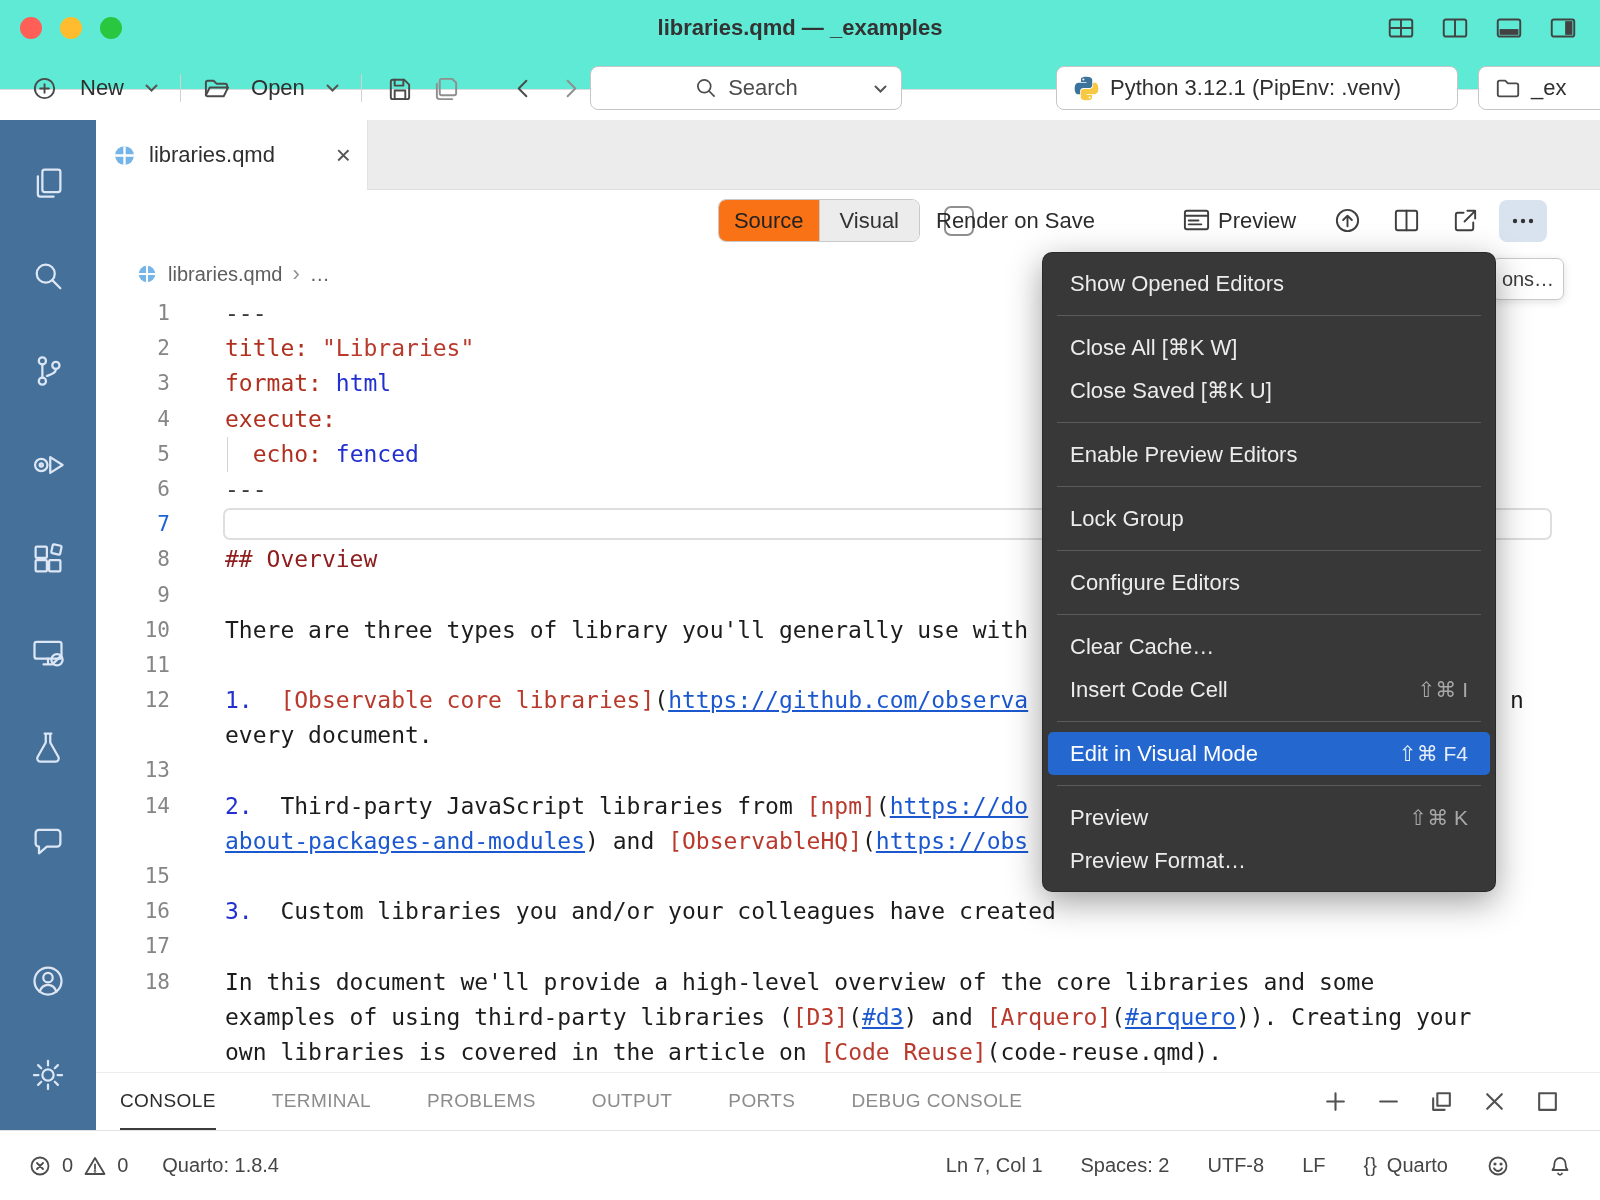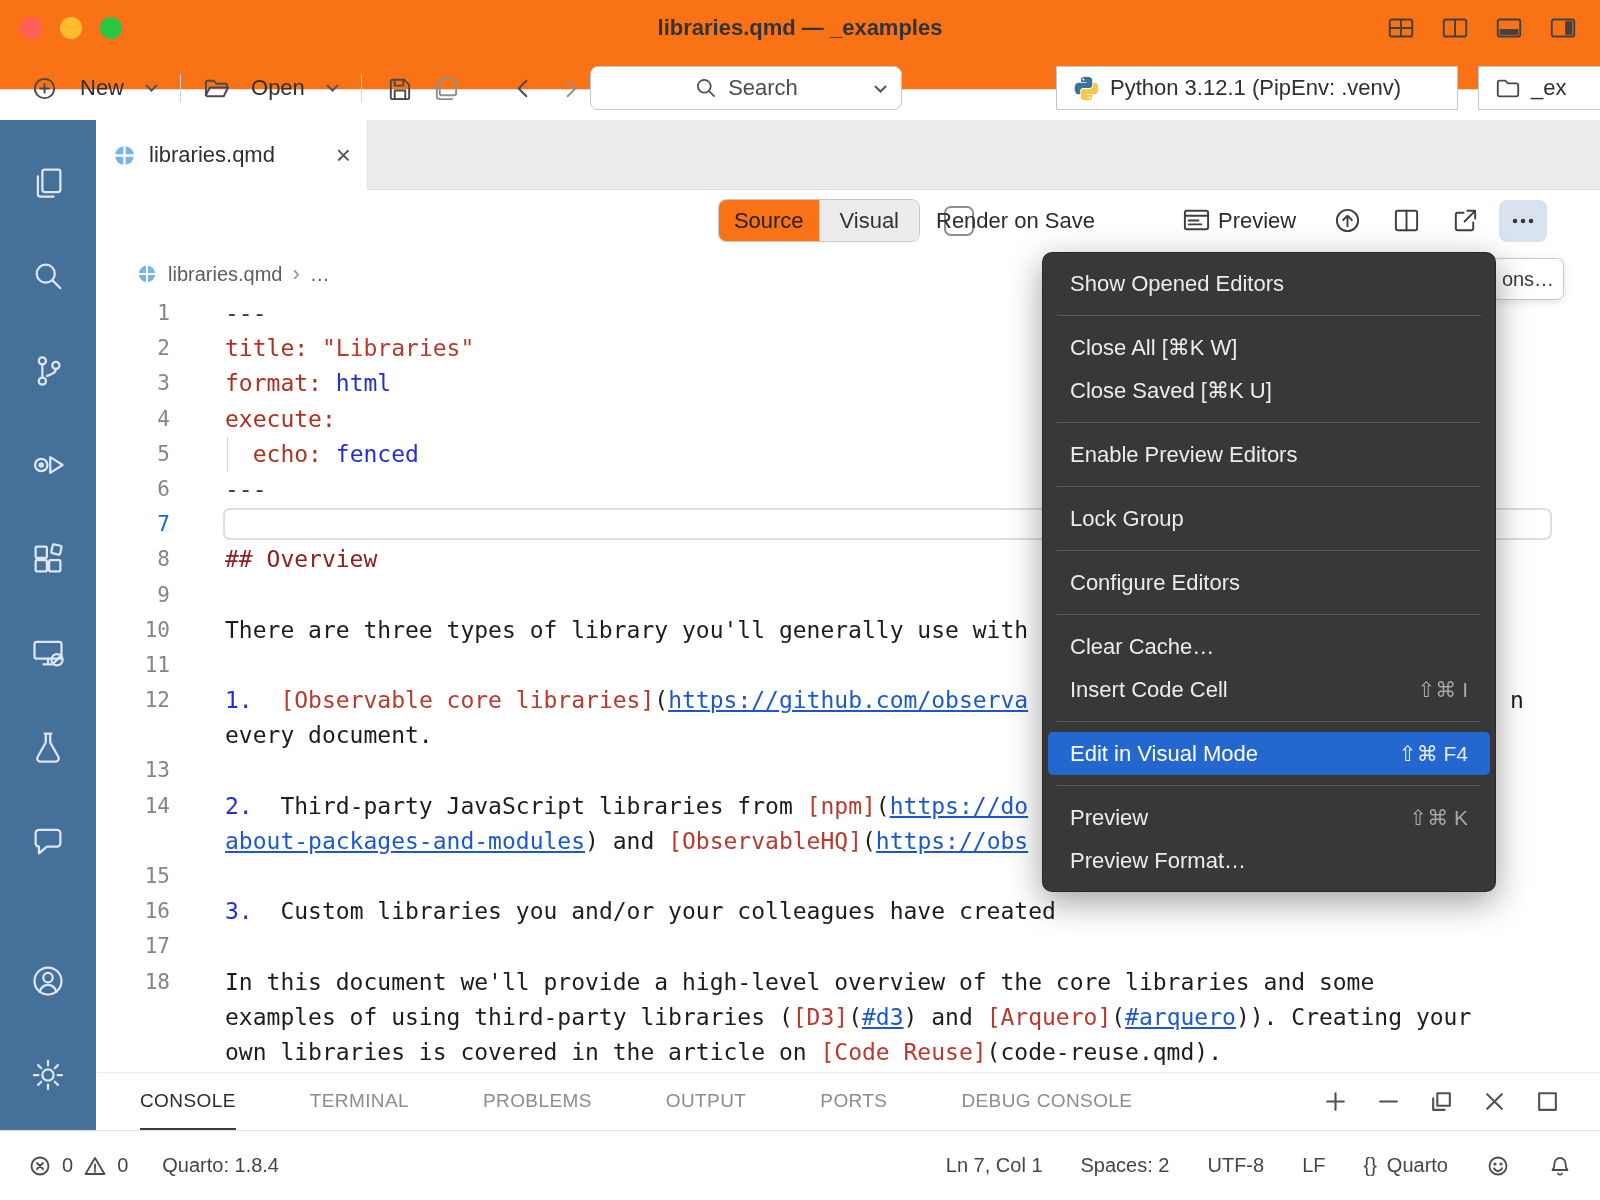--- a/index.html
+++ b/index.html
@@ -9,42 +9,42 @@
     --red:#b0301f; --str:#b93a2d; --blue:#2230cf; --url:#1b58cf; --hh:#8e1d1e;
     --menu-bg:#383838; --menu-hl:#2367cf;
   }
   *{box-sizing:border-box}
   html,body{margin:0;padding:0}
   body{width:1600px;height:1200px;position:relative;overflow:hidden;background:#fff;
        font-family:var(--ui-font);-webkit-font-smoothing:antialiased}
   svg{display:block}
 
   
-  .header{position:absolute;top:0;left:0;right:0;height:90px;background:#f97316;border-bottom:1px solid #dcdcdc}
+  .header{position:absolute;top:0;left:0;right:0;height:90px;background:#5eead4;border-bottom:1px solid #dcdcdc}
   .titlebar{position:absolute;top:0;left:0;right:0;height:56px}
   .traffic{position:absolute;left:20px;top:17px;display:flex;gap:18px}
   .tl{width:22px;height:22px;border-radius:50%}
   .tl.red{background:#ff5f57}.tl.yellow{background:#febc2e}.tl.green{background:#29c73f}
   .win-title{position:absolute;left:0;right:0;top:0;height:56px;display:flex;align-items:center;justify-content:center;
              font-size:22px;font-weight:700;color:#333}
   .win-icons{position:absolute;right:22px;top:13px;display:flex;gap:24px}
   .win-icons svg{width:30px;height:30px;fill:none;stroke:#424242;stroke-width:1.8}
 
   .toolbar{position:absolute;top:56px;left:0;right:0;height:64px;display:flex;align-items:center;padding-left:24px}
   .tb-btn{display:flex;align-items:center;gap:21px;font-size:22px;color:#2f2f2f;padding:6px 8px;border-radius:6px;cursor:default}
   .tb-sep{width:1px;height:28px;background:#d2d2d2;margin:0 14px}
   .tb-icon{margin:0 10px}
   .tb-icon svg,.tb-btn svg.ic{width:27px;height:27px;fill:none;stroke:#4a4a4a;stroke-width:2;stroke-linecap:round;stroke-linejoin:round}
   .tb-icon.dim svg{stroke:#8f8f8f}
   .chev{width:13px;height:9px;fill:none;stroke:#555;stroke-width:2;stroke-linecap:round}
   .nav-group{display:flex;margin-left:30px}
   .searchbox{position:absolute;left:590px;top:66px;width:312px;height:44px;background:#fff;border:1px solid #c6c6c6;
              border-radius:8px;display:flex;align-items:center;justify-content:center;gap:10px;font-size:22px;color:#4c4c4c}
   .searchbox .chev{position:absolute;right:14px;top:18px}
-  .pill{position:absolute;top:66px;height:44px;background:#fff;border:1px solid #c6c6c6;border-radius:1px;
+  .pill{position:absolute;top:66px;height:44px;background:#fff;border:1px solid #c6c6c6;border-radius:8px;
         display:flex;align-items:center;gap:10px;padding:0 16px;font-size:22px;color:#2f2f2f}
   .python-pill{left:1056px;width:402px}
   .ws-pill{left:1478px;width:150px}
   .pill svg.folder{width:26px;height:26px;fill:none;stroke:#4a4a4a;stroke-width:2;stroke-linejoin:round}
 
   
   .activitybar{position:absolute;left:0;top:120px;bottom:70px;width:96px;background:var(--bar-blue);
                display:flex;flex-direction:column;align-items:center;padding-top:16px}
   .act-bottom{margin-top:auto;padding-bottom:8px}
   .act-item{width:96px;height:94px;display:flex;align-items:center;justify-content:center;cursor:default}
@@ -99,21 +99,21 @@
   .menu-shortcut{color:#a8a8a8;font-size:21px;margin-left:30px}
   .menu-item.active .menu-shortcut{color:#e6eefb}
   .menu-sep{height:1px;background:#5a5a5a;margin:10px 14px}
   .tooltip-frag{position:absolute;left:1492px;top:258px;width:72px;height:42px;background:#fff;border:1px solid #c9c9c9;
                 border-radius:7px;z-index:40;display:flex;align-items:center;justify-content:center;font-size:20px;color:#3c3c3c;
                 box-shadow:0 2px 8px rgba(0,0,0,.12)}
 
   
   .panelbar{position:absolute;left:96px;right:0;top:1072px;height:58px;background:#fff;border-top:1px solid #ededed;
             display:flex;align-items:stretch}
-  .panel-tabs{display:flex;gap:74px;padding-left:44px}
+  .panel-tabs{display:flex;gap:56px;padding-left:24px}
   .panel-tab{display:flex;align-items:center;font-size:19px;letter-spacing:.4px;color:#8c8c8c;border-bottom:2px solid transparent}
   .panel-tab.active{color:#2b2b2b;border-bottom-color:#3c3c3c}
   .panel-actions{margin-left:auto;display:flex;align-items:center;gap:28px;padding-right:40px}
   .panel-actions svg{width:25px;height:25px;fill:none;stroke:#515151;stroke-width:2;stroke-linecap:round;stroke-linejoin:round}
 
   
   .statusbar{position:absolute;left:0;right:0;top:1130px;height:70px;background:#fff;border-top:1px solid #e2e2e2;
              display:flex;align-items:center;padding:0 28px;font-size:20px;color:#454545}
   .sb-left{display:flex;align-items:center;gap:34px}
   .sb-right{margin-left:auto;display:flex;align-items:center;gap:38px}

